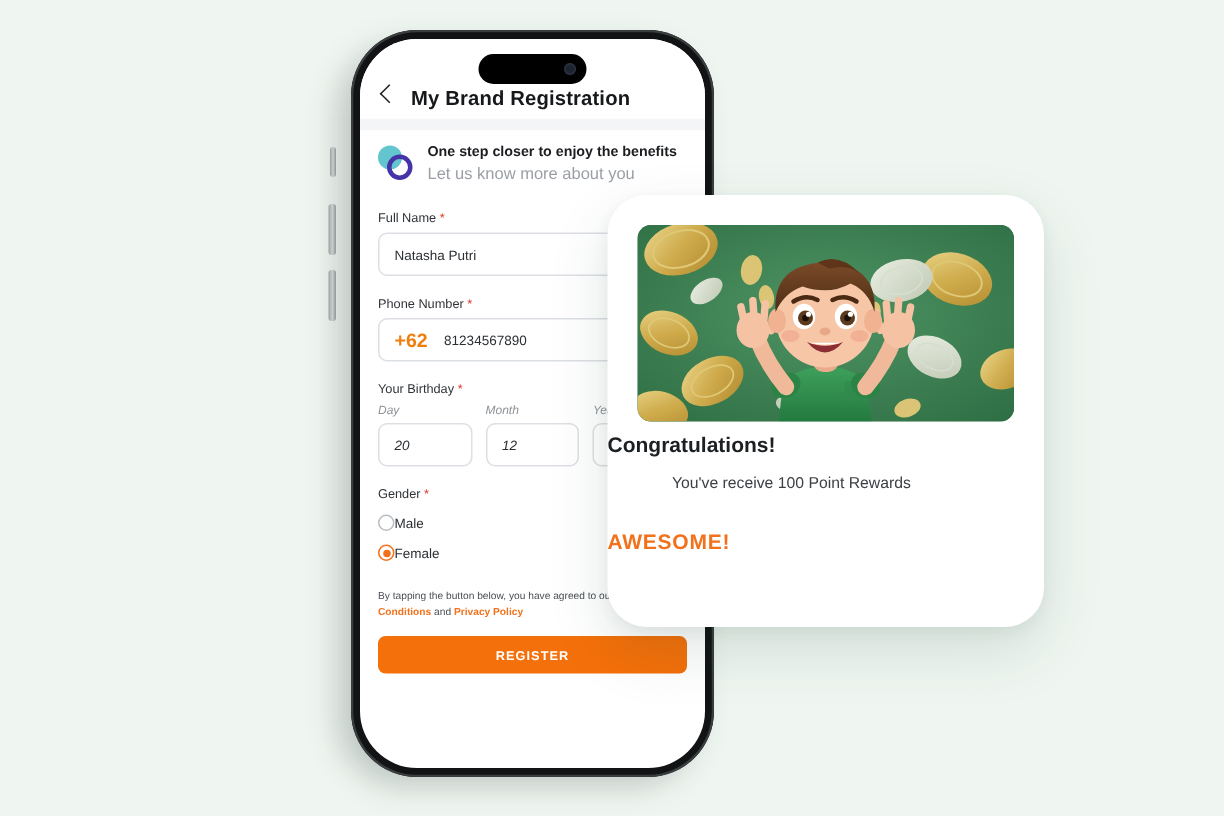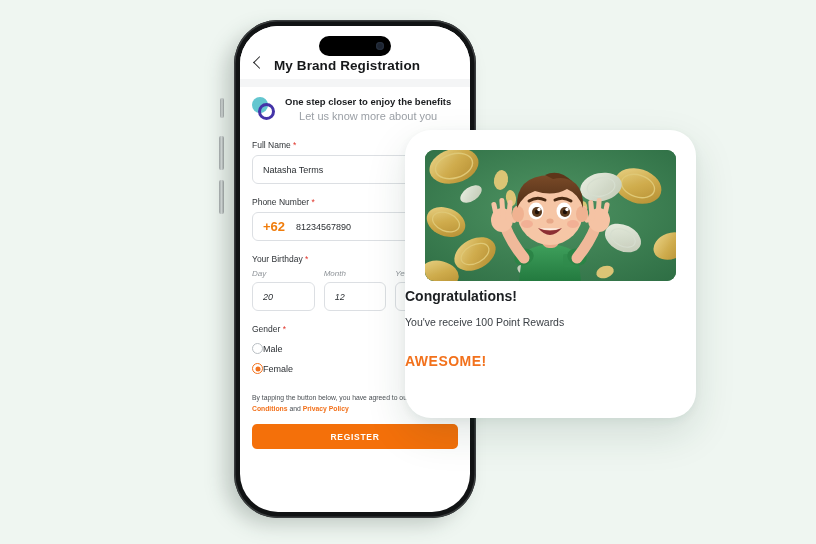--- a/index.html
+++ b/index.html
@@ -48,21 +48,21 @@
   .back-chevron::before {
     content: ""; position: absolute; left: 5px; top: 3px; width: 8px; height: 8px;
     border-left: 1.6px solid #1d1d1f; border-bottom: 1.6px solid #1d1d1f;
     transform: rotate(45deg);
   }
   .app-title { font-size: 13.5px; font-weight: 700; color: #16181a; letter-spacing: .1px; }
 
   .divider-band { height: 8px; background: #f4f5f6; }
 
   
-  .benefit { display: flex; align-items: center; gap: 9px; padding: 9px 12px 10px 12px; background:#fff;text-align:center; }
+  .benefit { display: flex; align-items: center; gap: 9px; padding: 9px 12px 10px 12px; background:#fff; }
   .brand-logo { position: relative; width: 24px; height: 24px; flex: 0 0 auto; }
   .brand-logo .disc {
     position: absolute; left: 0; top: 0; width: 16px; height: 16px;
     border-radius: 50%; background: #63c6cf;
   }
   .brand-logo .ring {
     position: absolute; left: 6px; top: 6px; width: 17px; height: 17px;
     border-radius: 50%; border: 3.6px solid #4434a8; background: transparent;
   }
   .benefit-title { font-size: 9.5px; font-weight: 700; color: #1b1d20; line-height: 1.3; }
@@ -107,21 +107,21 @@
     background: #fff; border-radius: 26px;
     box-shadow: 0 16px 40px rgba(25,60,45,.13), 0 3px 10px rgba(25,60,45,.06);
     z-index: 20; overflow: hidden;
   }
   .reward-hero {
     position: absolute; left: 20px; top: 20px; width: 251px; height: 131px;
     border-radius: 9px; overflow: hidden; background: #3a7d4f;
   }
   .reward-text { position: absolute; left: 0; right: 0; top: 158px; text-align: left; }
   .reward-title { font-size: 14px; font-weight: 700; color: #1d2023; }
-  .reward-sub { font-size: 10.5px; color: #3c4146; margin-top: 12px; }
+  .reward-sub { font-size: 10.5px; color: #3c4146; margin-top: 12px; padding-left: 43px; }
   .reward-cta { font-size: 14px; font-weight: 700; color: #f2711c; letter-spacing: .5px; margin-top: 25px; }
 </style>
 </head>
 <body>
 
 <div class="stage">
 
   <div class="phone-wrap">
     <div class="phone-shadow"></div>
 
@@ -155,21 +155,21 @@
           </div>
         </div>
 
         <div class="form">
 
           <div class="field-label">
             <span>Full Name</span>
             <span class="req">*</span>
           </div>
           <div class="input-box">
-            <span>Natasha Terms</span>
+            <span>Natasha Putri</span>
           </div>
 
           <div class="gap"></div>
 
           <div class="field-label">
             <span>Phone Number</span>
             <span class="req">*</span>
           </div>
           <div class="input-box">
             <span class="dial">+62</span>

